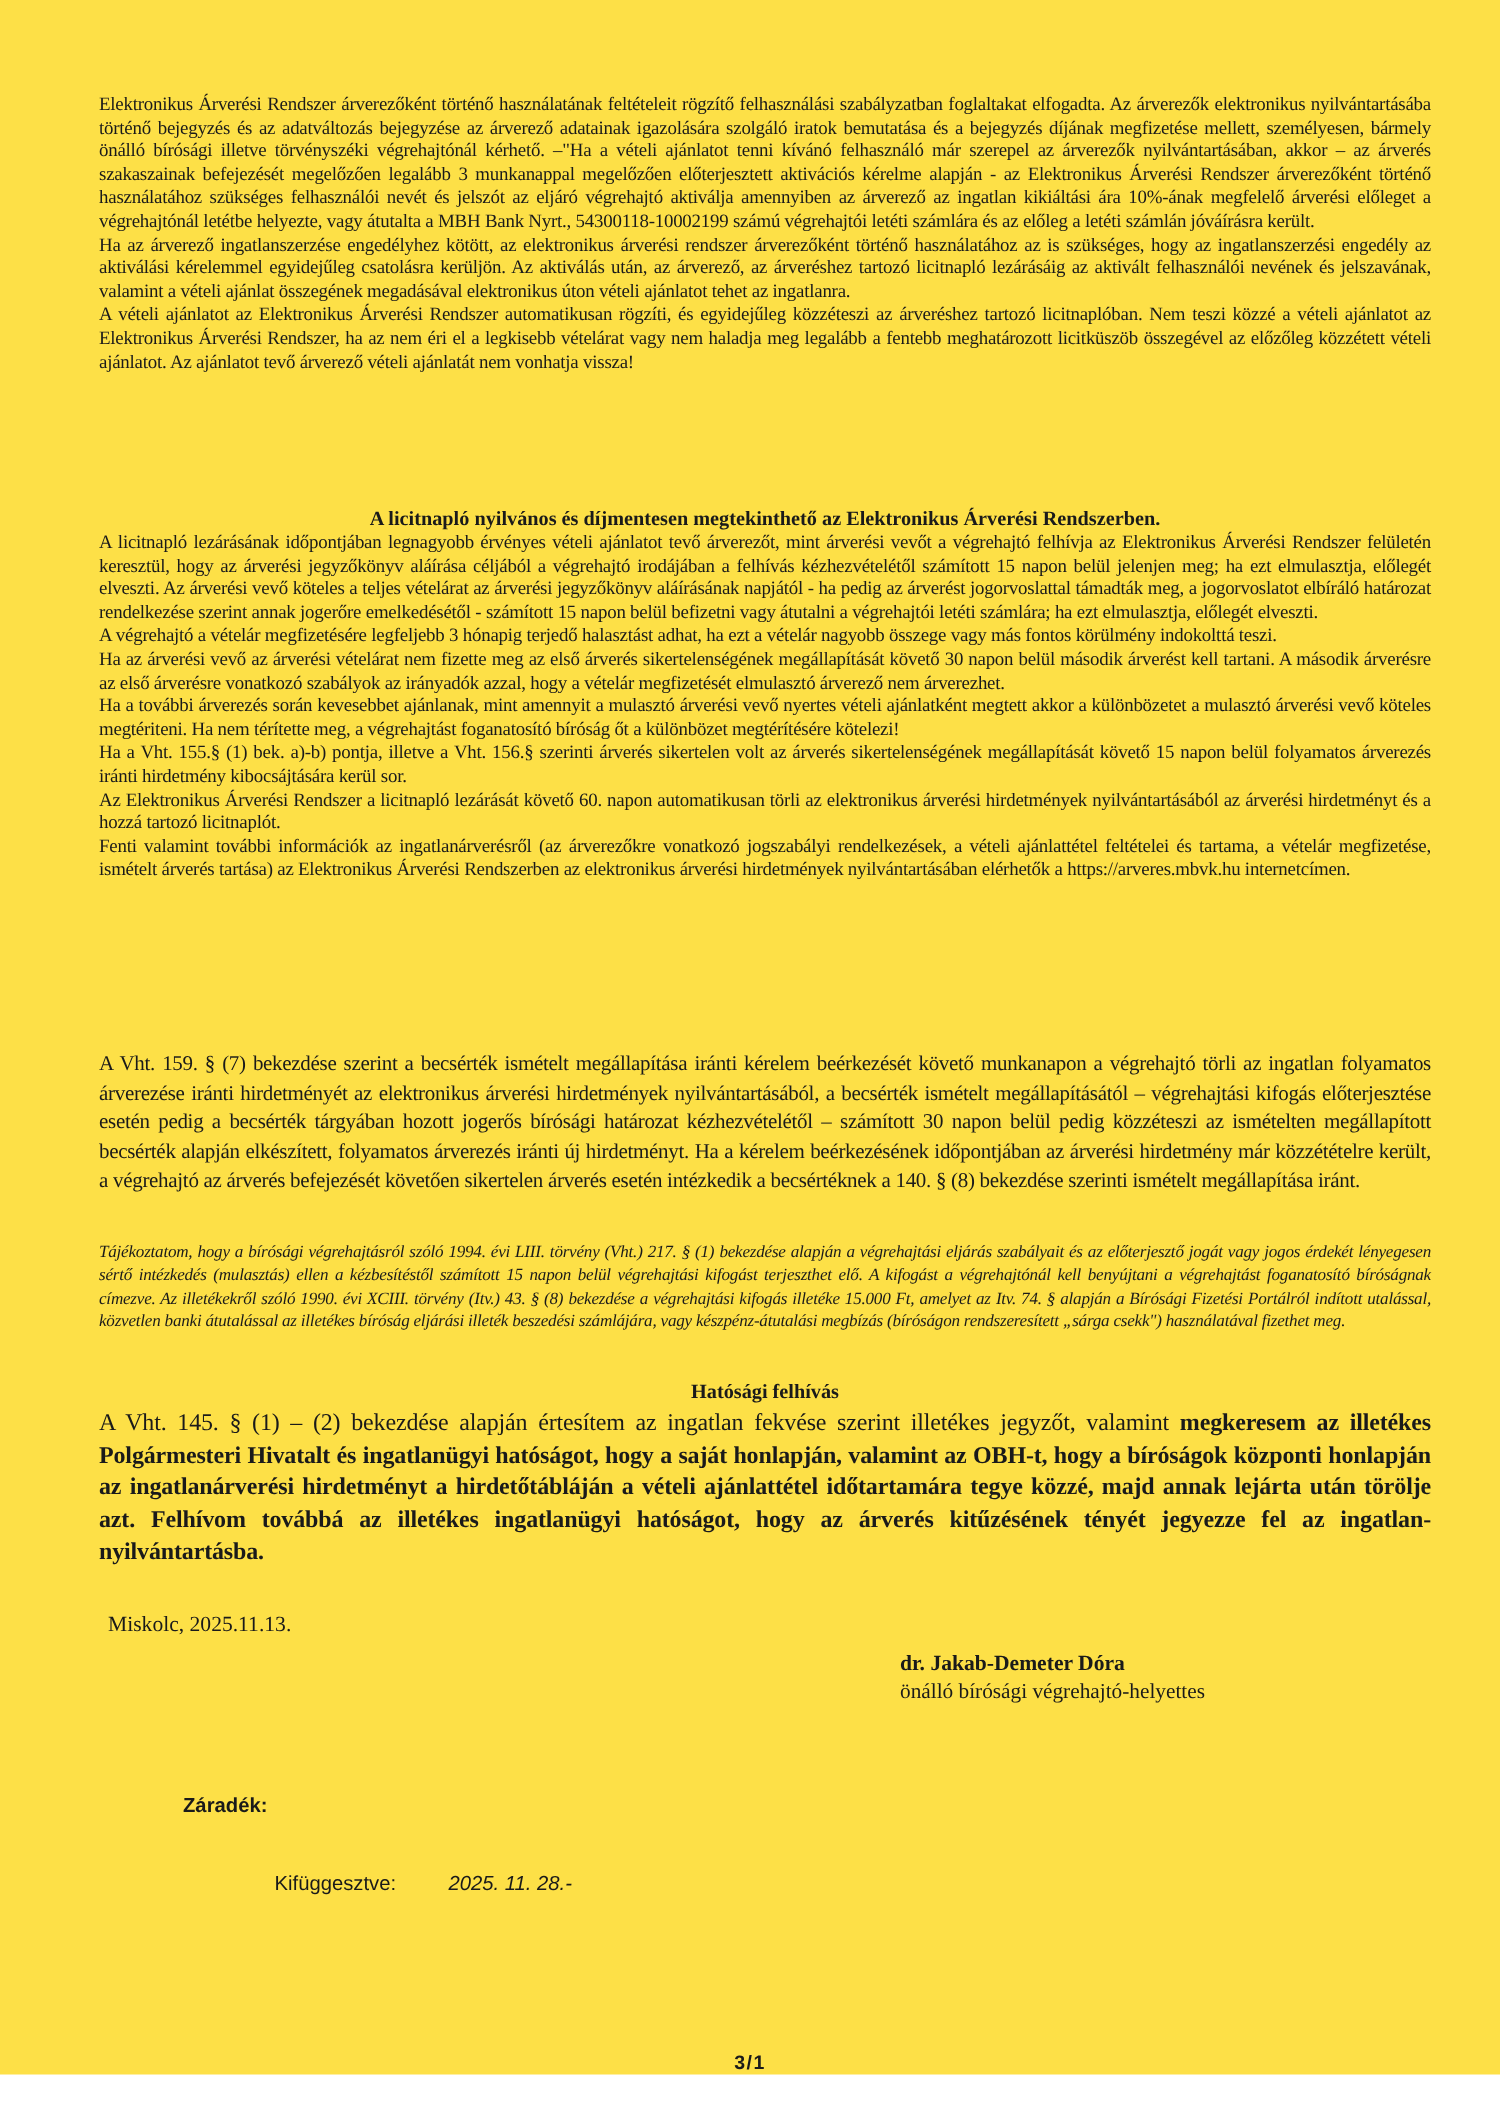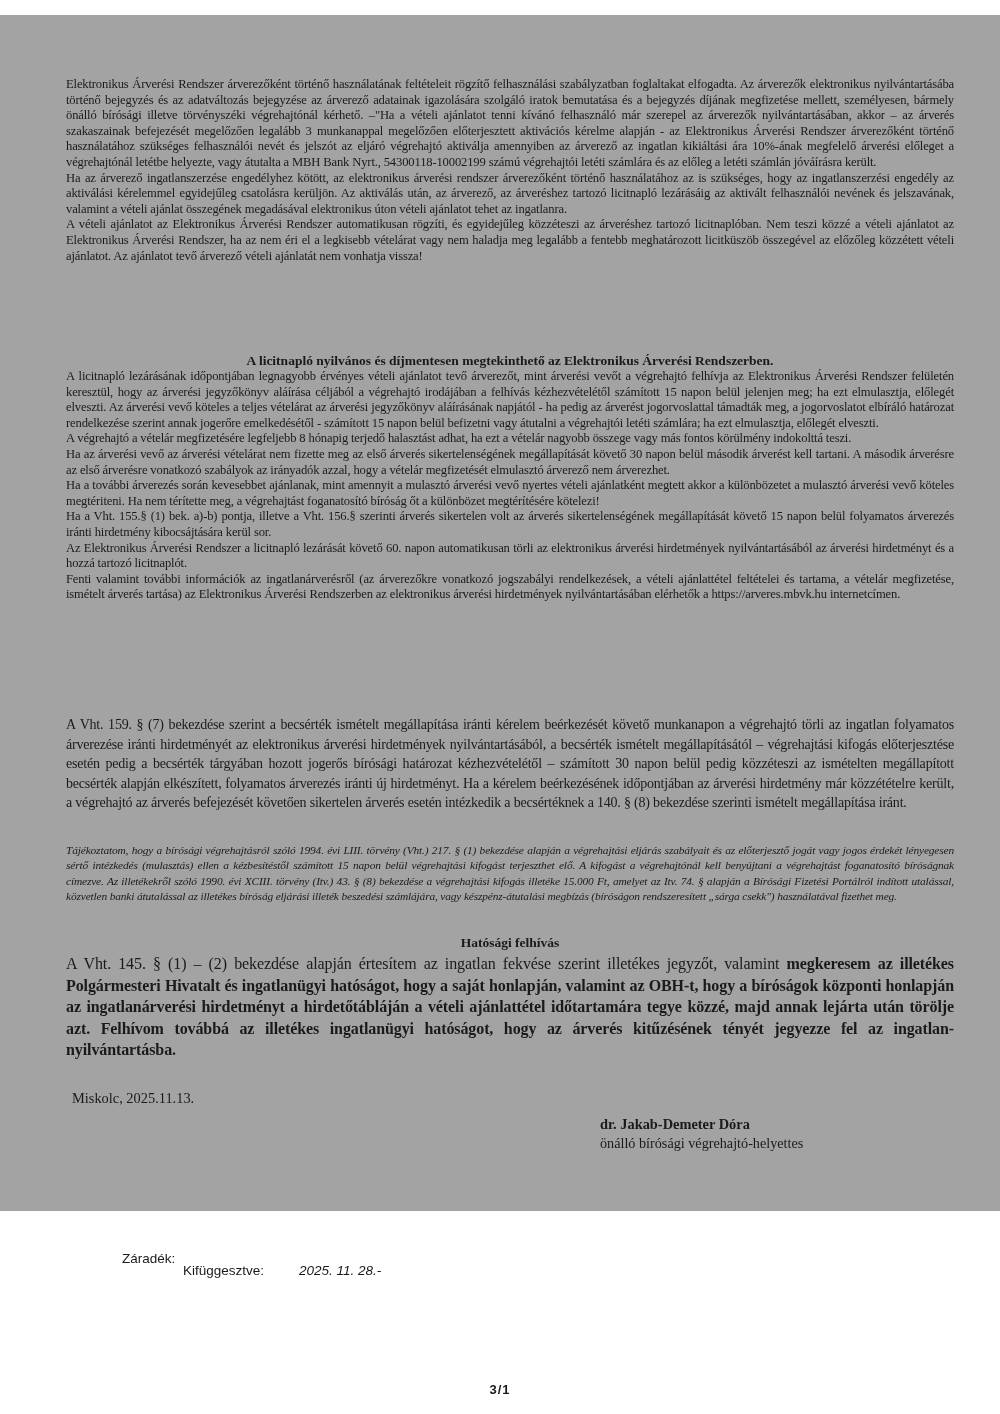--- a/index.html
+++ b/index.html
@@ -1,17 +1,17 @@
 <!DOCTYPE html>
 <html><head>
 <meta charset="utf-8">
 <style>
   html, body { margin: 0; padding: 0; background: #ffffff; }
   body { width: 1000px; height: 1414px; position: relative; overflow: hidden; color: #1a1a1a; }
-  .page { position: absolute; left: 0; top: 15px; width: 1000px; height: 1196px; background: #a3a3a3; }
+  .page { position: absolute; left: 0; top: 0; width: 1000px; height: 1383px; background: #fde047; }
   .serif { font-family: "Liberation Serif", "DejaVu Serif", serif; }
   .sans { font-family: "Liberation Sans", "DejaVu Sans", sans-serif; }
 
   .block { position: absolute; left: 66px; width: 888px; text-align: justify; }
   .small { font-size: 12.6px; line-height: 15.6px; letter-spacing: -0.15px; }
   .para { margin: 0; }
 
   .heading1 { position: absolute; left: 66px; width: 888px; top: 338px; text-align: center;
               font-weight: bold; font-size: 13.5px; line-height: 16px; }
 
@@ -23,21 +23,21 @@
               font-size: 13.5px; font-weight: bold; line-height: 16px; }
 
   .call { font-size: 16px; line-height: 21.5px; letter-spacing: -0.1px; }
   .call b { font-weight: bold; }
 
   .place-date { position: absolute; left: 72px; top: 1075px; font-size: 14.4px; }
   .signature { position: absolute; left: 600px; top: 1100px; width: 260px; }
   .sig-name { font-weight: bold; font-size: 14.4px; line-height: 19px; }
   .sig-title { font-size: 14.2px; line-height: 19px; }
 
-  .clause-label { position: absolute; left: 122px; top: 1196px; font-weight: normal; font-size: 13.5px; margin-top: 40px; }
+  .clause-label { position: absolute; left: 122px; top: 1196px; font-weight: bold; font-size: 13.5px; }
   .clause-row { position: absolute; left: 183px; top: 1219px; font-size: 13.5px; margin-top: 29px; }
   .clause-row .val { position: absolute; left: 116px; white-space: nowrap; font-style: italic; }
 
   .page-num { position: absolute; left: 0; width: 1000px; top: 1367px; text-align: center;
               font-weight: bold; font-size: 13px; letter-spacing: 1px; }
 </style>
 </head>
 <body>
 
 <div class="page">
@@ -45,21 +45,21 @@
   <div class="block serif small" style="top:62px;">
     <p class="para">Elektronikus Árverési Rendszer árverezőként történő használatának feltételeit rögzítő felhasználási szabályzatban foglaltakat elfogadta. Az árverezők elektronikus nyilvántartásába történő bejegyzés és az adatváltozás bejegyzése az árverező adatainak igazolására szolgáló iratok bemutatása és a bejegyzés díjának megfizetése mellett, személyesen, bármely önálló bírósági illetve törvényszéki végrehajtónál kérhető. –"Ha a vételi ajánlatot tenni kívánó felhasználó már szerepel az árverezők nyilvántartásában, akkor – az árverés szakaszainak befejezését megelőzően legalább 3 munkanappal megelőzően előterjesztett aktivációs kérelme alapján - az Elektronikus Árverési Rendszer árverezőként történő használatához szükséges felhasználói nevét és jelszót az eljáró végrehajtó aktiválja amennyiben az árverező az ingatlan kikiáltási ára 10%-ának megfelelő árverési előleget a végrehajtónál letétbe helyezte, vagy átutalta a MBH Bank Nyrt., 54300118-10002199 számú végrehajtói letéti számlára és az előleg a letéti számlán jóváírásra került.</p>
     <p class="para">Ha az árverező ingatlanszerzése engedélyhez kötött, az elektronikus árverési rendszer árverezőként történő használatához az is szükséges, hogy az ingatlanszerzési engedély az aktiválási kérelemmel egyidejűleg csatolásra kerüljön. Az aktiválás után, az árverező, az árveréshez tartozó licitnapló lezárásáig az aktivált felhasználói nevének és jelszavának, valamint a vételi ajánlat összegének megadásával elektronikus úton vételi ajánlatot tehet az ingatlanra.</p>
     <p class="para">A vételi ajánlatot az Elektronikus Árverési Rendszer automatikusan rögzíti, és egyidejűleg közzéteszi az árveréshez tartozó licitnaplóban. Nem teszi közzé a vételi ajánlatot az Elektronikus Árverési Rendszer, ha az nem éri el a legkisebb vételárat vagy nem haladja meg legalább a fentebb meghatározott licitküszöb összegével az előzőleg közzétett vételi ajánlatot. Az ajánlatot tevő árverező vételi ajánlatát nem vonhatja vissza!</p>
   </div>
 
   <div class="heading1 serif">A licitnapló nyilvános és díjmentesen megtekinthető az Elektronikus Árverési Rendszerben.</div>
 
   <div class="block serif small" style="top:354px;">
     <p class="para">A licitnapló lezárásának időpontjában legnagyobb érvényes vételi ajánlatot tevő árverezőt, mint árverési vevőt a végrehajtó felhívja az Elektronikus Árverési Rendszer felületén keresztül, hogy az árverési jegyzőkönyv aláírása céljából a végrehajtó irodájában a felhívás kézhezvételétől számított 15 napon belül jelenjen meg; ha ezt elmulasztja, előlegét elveszti. Az árverési vevő köteles a teljes vételárat az árverési jegyzőkönyv aláírásának napjától - ha pedig az árverést jogorvoslattal támadták meg, a jogorvoslatot elbíráló határozat rendelkezése szerint annak jogerőre emelkedésétől - számított 15 napon belül befizetni vagy átutalni a végrehajtói letéti számlára; ha ezt elmulasztja, előlegét elveszti.</p>
-    <p class="para">A végrehajtó a vételár megfizetésére legfeljebb 8 hónapig terjedő halasztást adhat, ha ezt a vételár nagyobb összege vagy más fontos körülmény indokolttá teszi.</p>
+    <p class="para">A végrehajtó a vételár megfizetésére legfeljebb 3 hónapig terjedő halasztást adhat, ha ezt a vételár nagyobb összege vagy más fontos körülmény indokolttá teszi.</p>
     <p class="para">Ha az árverési vevő az árverési vételárat nem fizette meg az első árverés sikertelenségének megállapítását követő 30 napon belül második árverést kell tartani. A második árverésre az első árverésre vonatkozó szabályok az irányadók azzal, hogy a vételár megfizetését elmulasztó árverező nem árverezhet.</p>
     <p class="para">Ha a további árverezés során kevesebbet ajánlanak, mint amennyit a mulasztó árverési vevő nyertes vételi ajánlatként megtett akkor a különbözetet a mulasztó árverési vevő köteles megtériteni. Ha nem térítette meg, a végrehajtást foganatosító bíróság őt a különbözet megtérítésére kötelezi!</p>
     <p class="para">Ha a Vht. 155.§ (1) bek. a)-b) pontja, illetve a Vht. 156.§ szerinti árverés sikertelen volt az árverés sikertelenségének megállapítását követő 15 napon belül folyamatos árverezés iránti hirdetmény kibocsájtására kerül sor.</p>
     <p class="para">Az Elektronikus Árverési Rendszer a licitnapló lezárását követő 60. napon automatikusan törli az elektronikus árverési hirdetmények nyilvántartásából az árverési hirdetményt és a hozzá tartozó licitnaplót.</p>
     <p class="para">Fenti valamint további információk az ingatlanárverésről (az árverezőkre vonatkozó jogszabályi rendelkezések, a vételi ajánlattétel feltételei és tartama, a vételár megfizetése, ismételt árverés tartása) az Elektronikus Árverési Rendszerben az elektronikus árverési hirdetmények nyilvántartásában elérhetők a https://arveres.mbvk.hu internetcímen.</p>
   </div>
 
   <div class="block serif mid" style="top:700px;">
     <p class="para">A Vht. 159. § (7) bekezdése szerint a becsérték ismételt megállapítása iránti kérelem beérkezését követő munkanapon a végrehajtó törli az ingatlan folyamatos árverezése iránti hirdetményét az elektronikus árverési hirdetmények nyilvántartásából, a becsérték ismételt megállapításától – végrehajtási kifogás előterjesztése esetén pedig a becsérték tárgyában hozott jogerős bírósági határozat kézhezvételétől – számított 30 napon belül pedig közzéteszi az ismételten megállapított becsérték alapján elkészített, folyamatos árverezés iránti új hirdetményt. Ha a kérelem beérkezésének időpontjában az árverési hirdetmény már közzétételre került, a végrehajtó az árverés befejezését követően sikertelen árverés esetén intézkedik a becsértéknek a 140. § (8) bekezdése szerinti ismételt megállapítása iránt.</p>
   </div>

